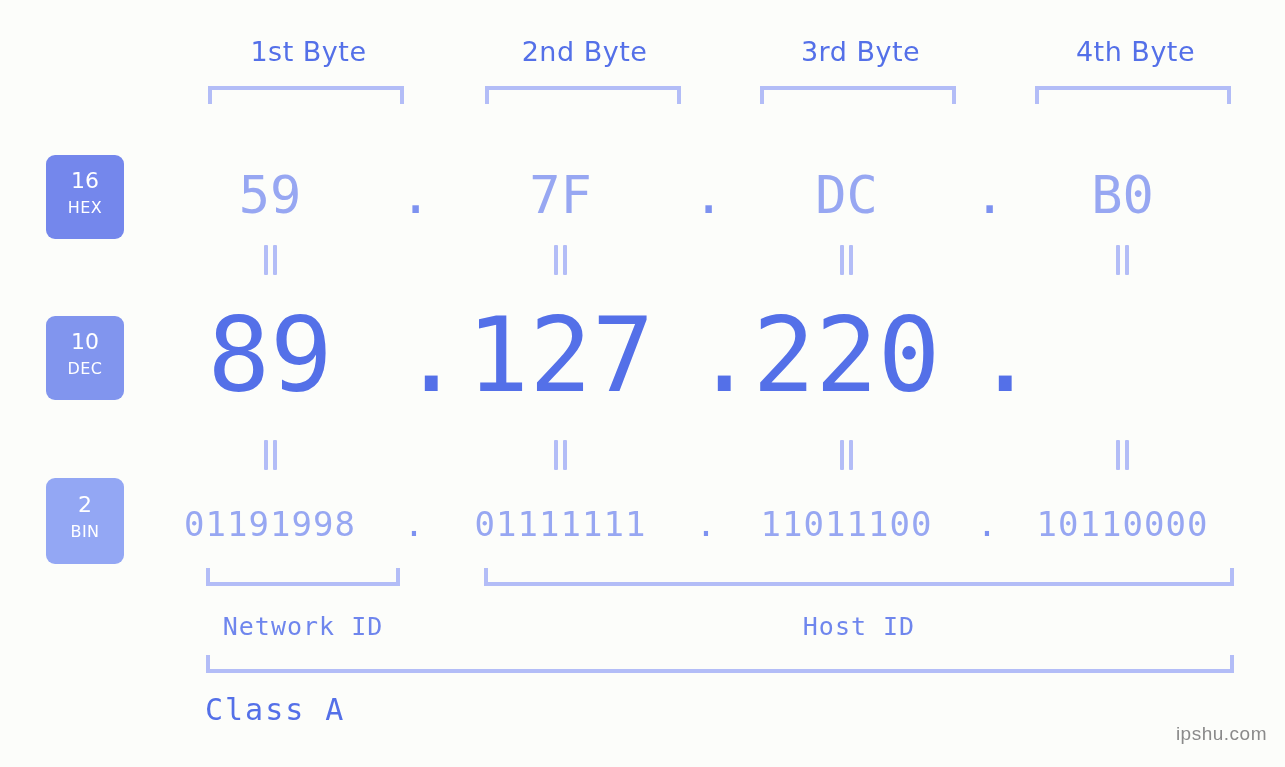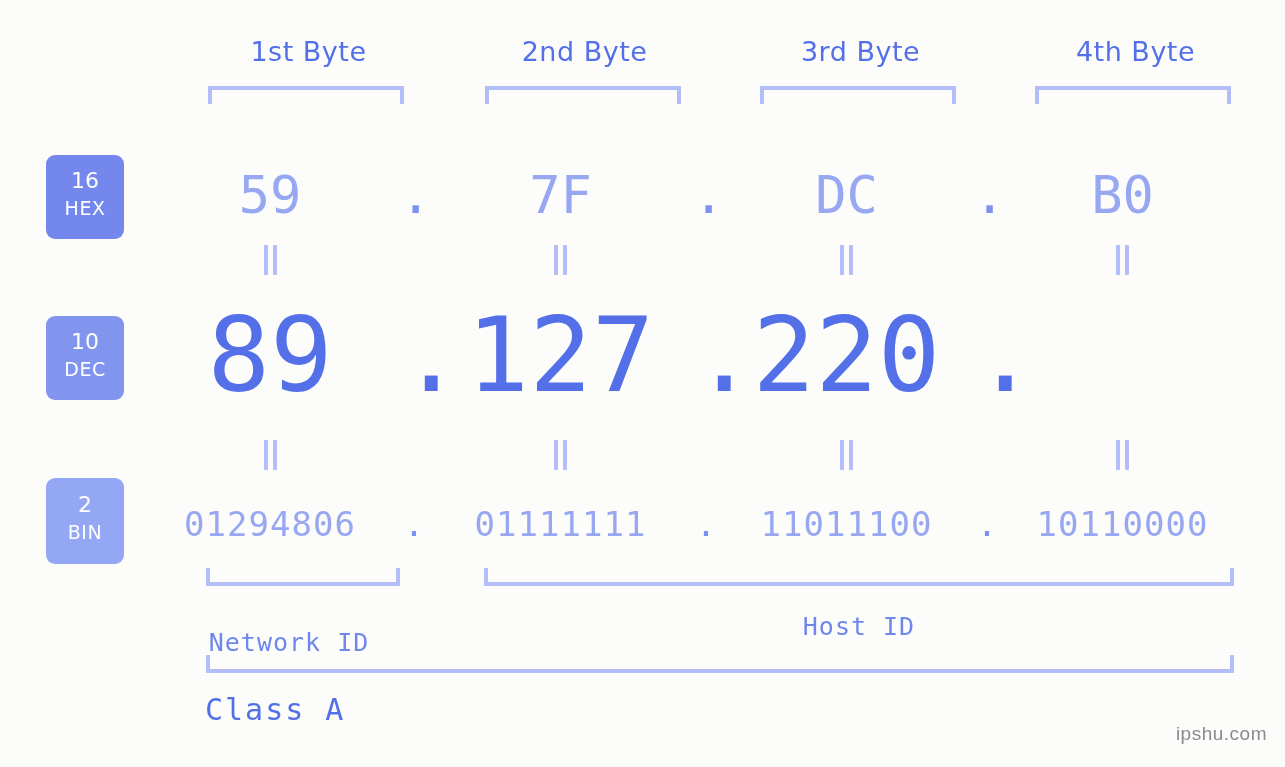--- a/index.html
+++ b/index.html
@@ -68,21 +68,21 @@
     font-family: "DejaVu Sans", sans-serif;
   }
   .badge .num {
     display: block;
     font-size: 22px;
     line-height: 32px;
     font-weight: 400;
   }
   .badge .abbr {
     display: block;
-    font-size: 19px;
+    font-size: 16px;
     line-height: 22px;
     font-weight: 400;
     letter-spacing: 0.5px;
   }
   #badge-hex { top: 155px; height: 84px; padding-top: 10px; background: #7487ec; }
   #badge-dec { top: 316px; height: 84px; padding-top: 10px; background: #8195ee; }
   #badge-bin { top: 478px; height: 86px; padding-top: 11px; background: #93a7f4; }
 
   
   .row {
@@ -301,33 +301,33 @@
     <div class="eq-slot c3">
         <i class="eq-mark"></i>
       </div>
     <div class="s3"></div>
     <div class="eq-slot c4">
         <i class="eq-mark"></i>
       </div>
   </div>
 
   <div class="row" id="row-bin">
-    <div class="cell c1">01294806</div>
+    <div class="cell c1">01191998</div>
     <div class="sep s1">.</div>
     <div class="cell c2">01111111</div>
     <div class="sep s2">.</div>
     <div class="cell c3">11011100</div>
     <div class="sep s3">.</div>
     <div class="cell c4">10110000</div>
   </div>
 
   <div class="bracket-bottom" style="left:206px; top:568px; width:194px;"></div>
   <div class="bracket-bottom" style="left:484px; top:568px; width:750px;"></div>
 
-  <div class="id-label" style="left:192px; top:612px; width:194px;margin-top:16px;">Network ID</div>
+  <div class="id-label" style="left:206px; top:612px; width:194px;">Network ID</div>
   <div class="id-label" style="left:484px; top:612px; width:750px;">Host ID</div>
 
   <div class="bracket-bottom" style="left:206px; top:655px; width:1028px;"></div>
   <div id="class-label">Class A</div>
 
   <div id="watermark">ipshu.com</div>
 
 </div>
 
 </body></html>

